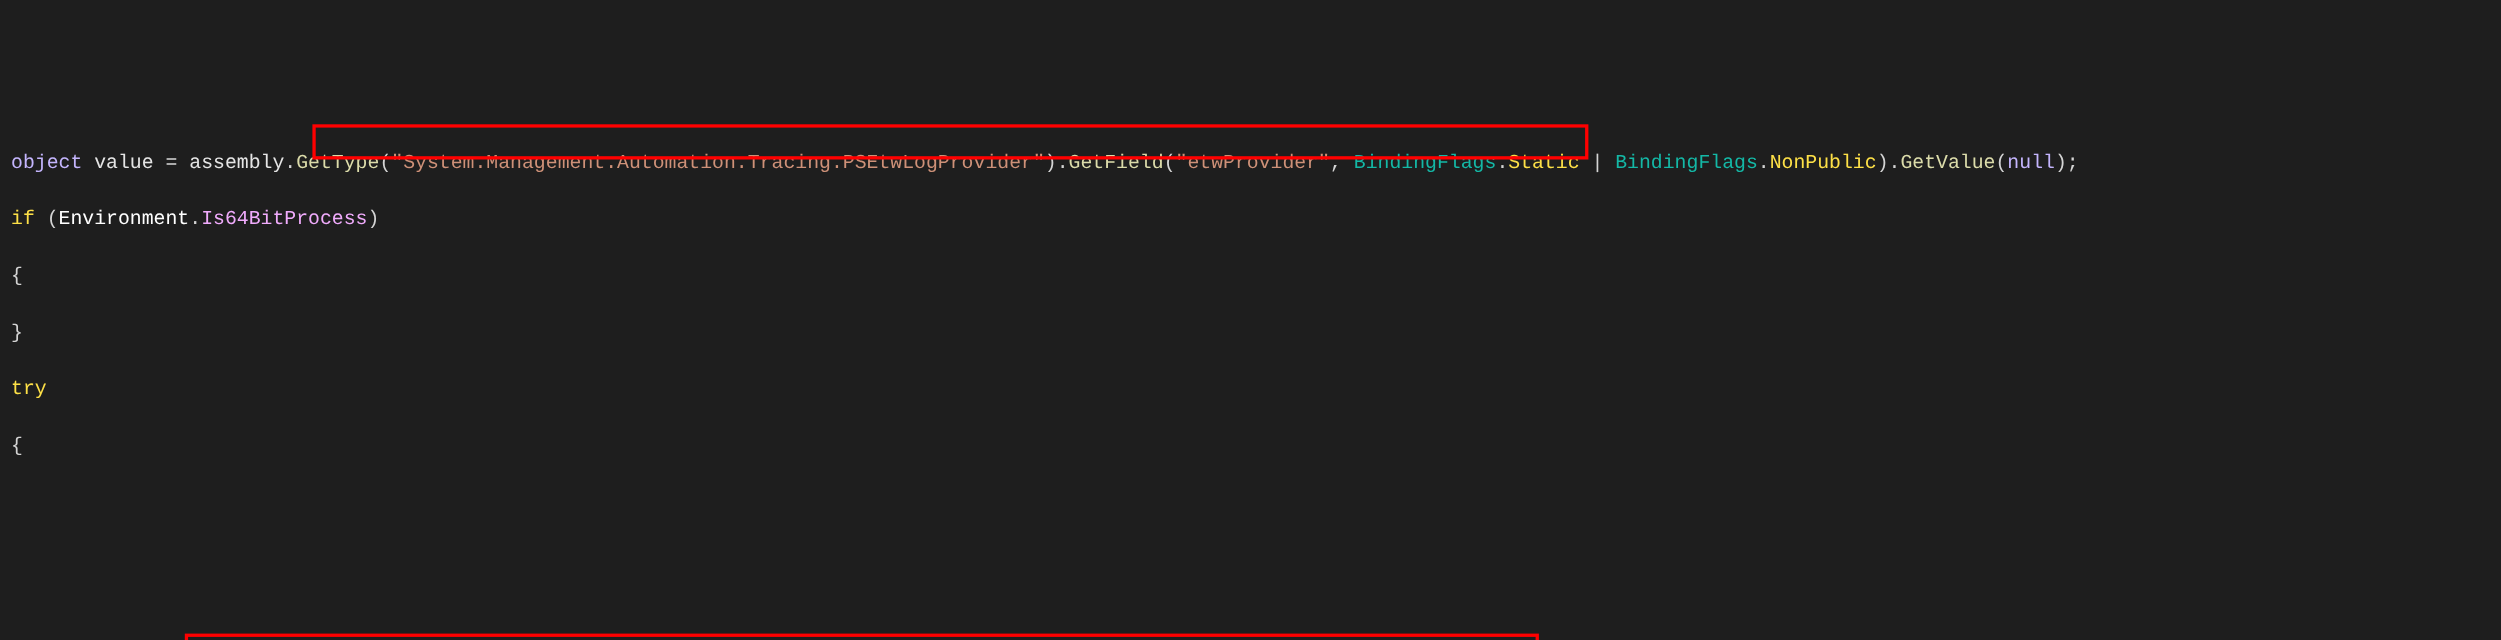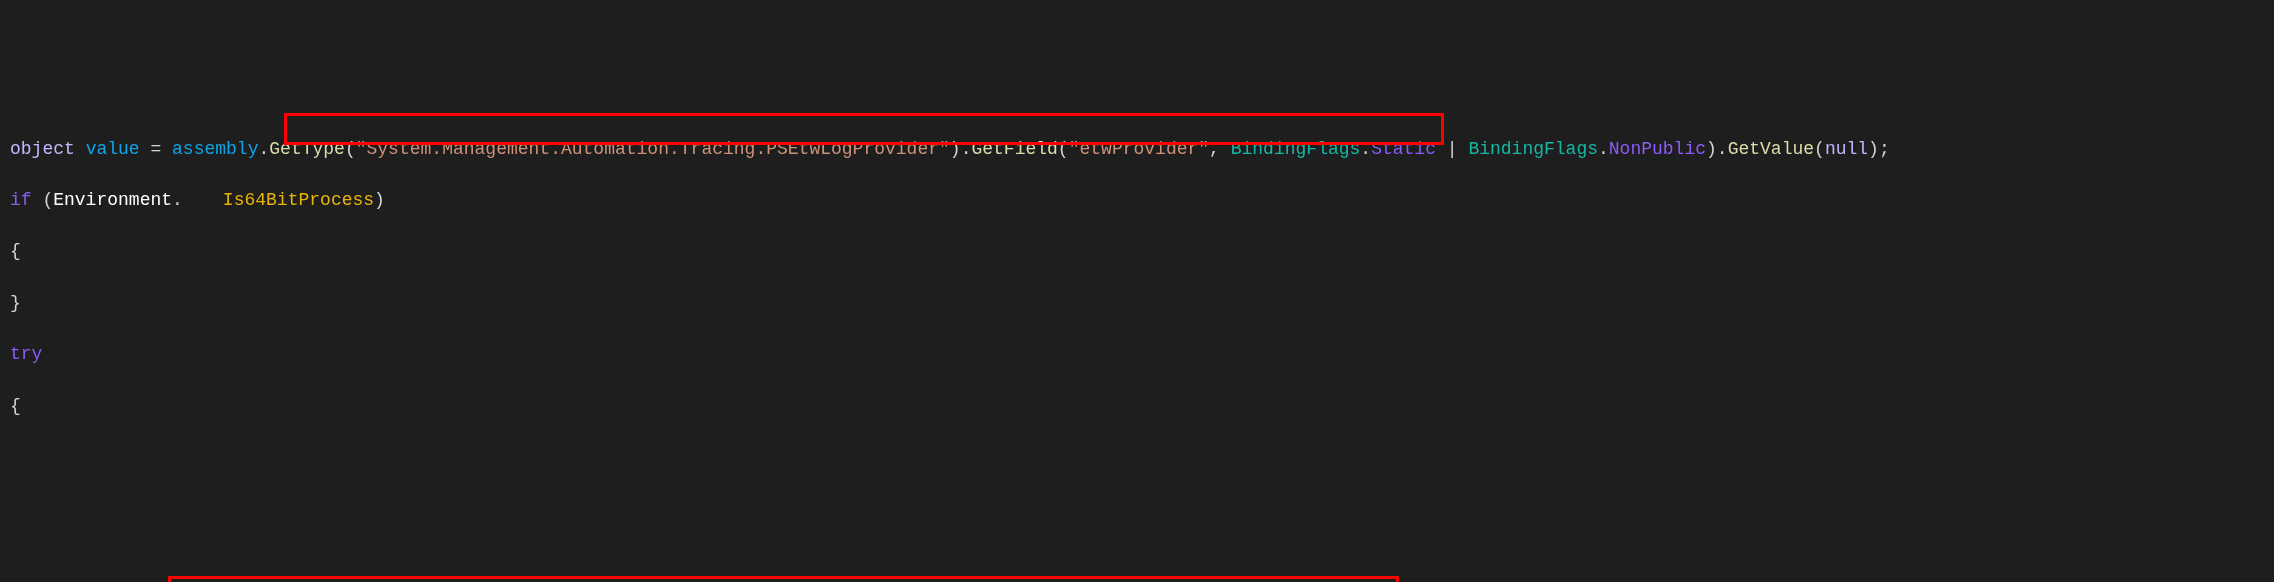--- a/index.html
+++ b/index.html
@@ -10,24 +10,24 @@
     font-size: 18px;
     line-height: 25.7px;
     color: #d4d4d4;
     white-space: pre;
     overflow-x: auto;
   }
   .kw { color: #c4b5fd; }
   .type { color: #ffffff; }
   .str { color: #ce9178; }
   .meth { color: #dcdcaa; }
-  .var { color: #0ea5e9; margin-top: 44px; }
-  .prop { color: #eab308; margin-left: 40px; }
+  .var { color: #e5e5e5; margin-top: 44px; }
+  .prop { color: #f0abfc; }
   .enum { color: #14b8a6; }
-  .stat { color: #8b5cf6; }
+  .stat { color: #fde047; }
   .redbox {
     position: absolute;
     border: 3px solid #ff0000;
     box-sizing: border-box;
     pointer-events: none;
   }
   .wrap { position: relative; }
 </style>
 </head>
 <body>

